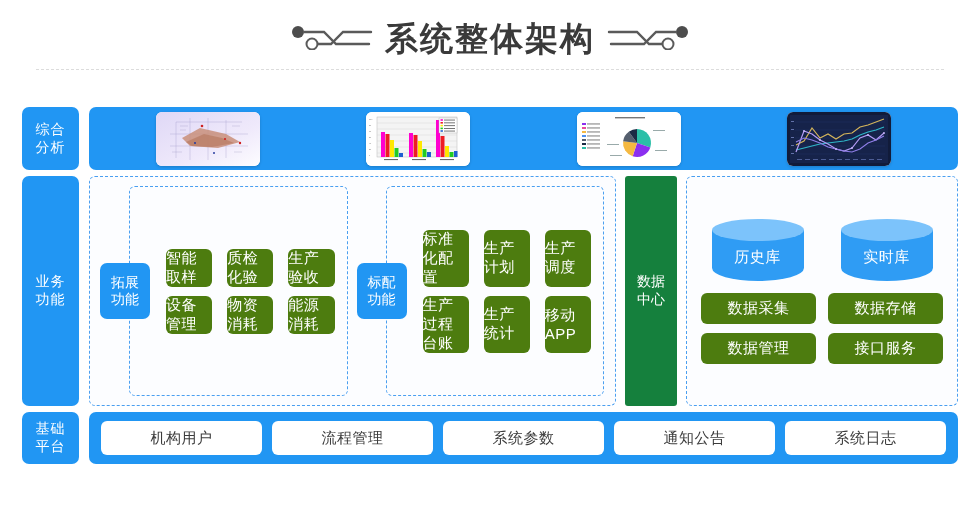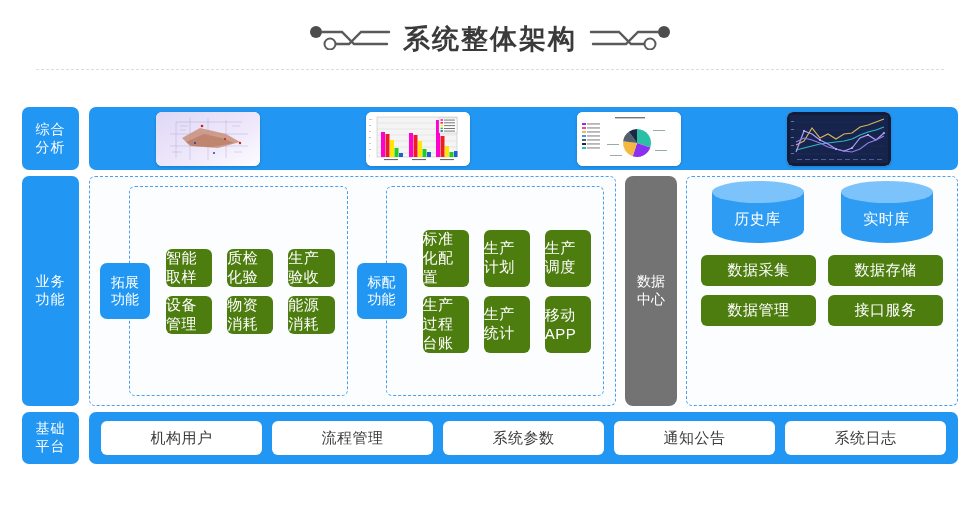--- a/index.html
+++ b/index.html
@@ -12,21 +12,21 @@
   .page { position: relative; width: 980px; height: 520px; }
 
   
   .header {
     height: 78px;
     display: flex; align-items: center; justify-content: center;
     position: relative;
   }
   .title-wrap { display: flex; align-items: center; gap: 12px; }
   .title-text {
-    font-size: 27px; font-weight: bold; color: #3a3a3a;
+    font-size: 33px; font-weight: bold; color: #3a3a3a;
     letter-spacing: 2px; white-space: nowrap;
   }
   .deco { display: block; }
   .header-rule {
     position: absolute; left: 36px; right: 36px; bottom: 8px;
     border-top: 1px dashed #dcdcdc;
   }
 
   
   .row { display: flex; align-items: stretch; }
@@ -78,29 +78,29 @@
     grid-auto-rows: 1fr; gap: 9px 15px;
   }
   .chip {
     background: #4d7c0f; color: #fff; border-radius: 6px;
     display: flex; align-items: center; justify-content: center;
     font-size: 15px; letter-spacing: .5px; min-height: 30px;
   }
 
   
   .dc-label {
-    flex: 0 0 52px; background: #737373; border-radius: 8px;
+    flex: 0 0 52px; background: #15803d; border-radius: 3px;
     color: #fff; font-size: 14px; line-height: 1.28;
     display: flex; align-items: center; justify-content: center; text-align: right;
   }
   .dc-outer {
     flex: 0 0 272px; margin-left: 9px;
     border: 1px dashed #4a9ff0; border-radius: 6px; background: #fcfdff;
-    padding: 4px 14px;
-    display: flex; flex-direction: column; gap: 10px;
+    padding: 28px 14px;
+    display: flex; flex-direction: column; justify-content: center; gap: 10px;
   }
   .cyl-row { display: flex; justify-content: space-around; gap: 16px; margin-bottom: 2px; }
   .cyl {
     position: relative; width: 92px; height: 62px;
     display: flex; align-items: flex-end; justify-content: center;
   }
   .cyl .body {
     position: absolute; left: 0; right: 0; top: 11px; bottom: 0;
     background: #2f9cf4; border-radius: 0 0 46px 46px / 0 0 13px 13px;
   }

